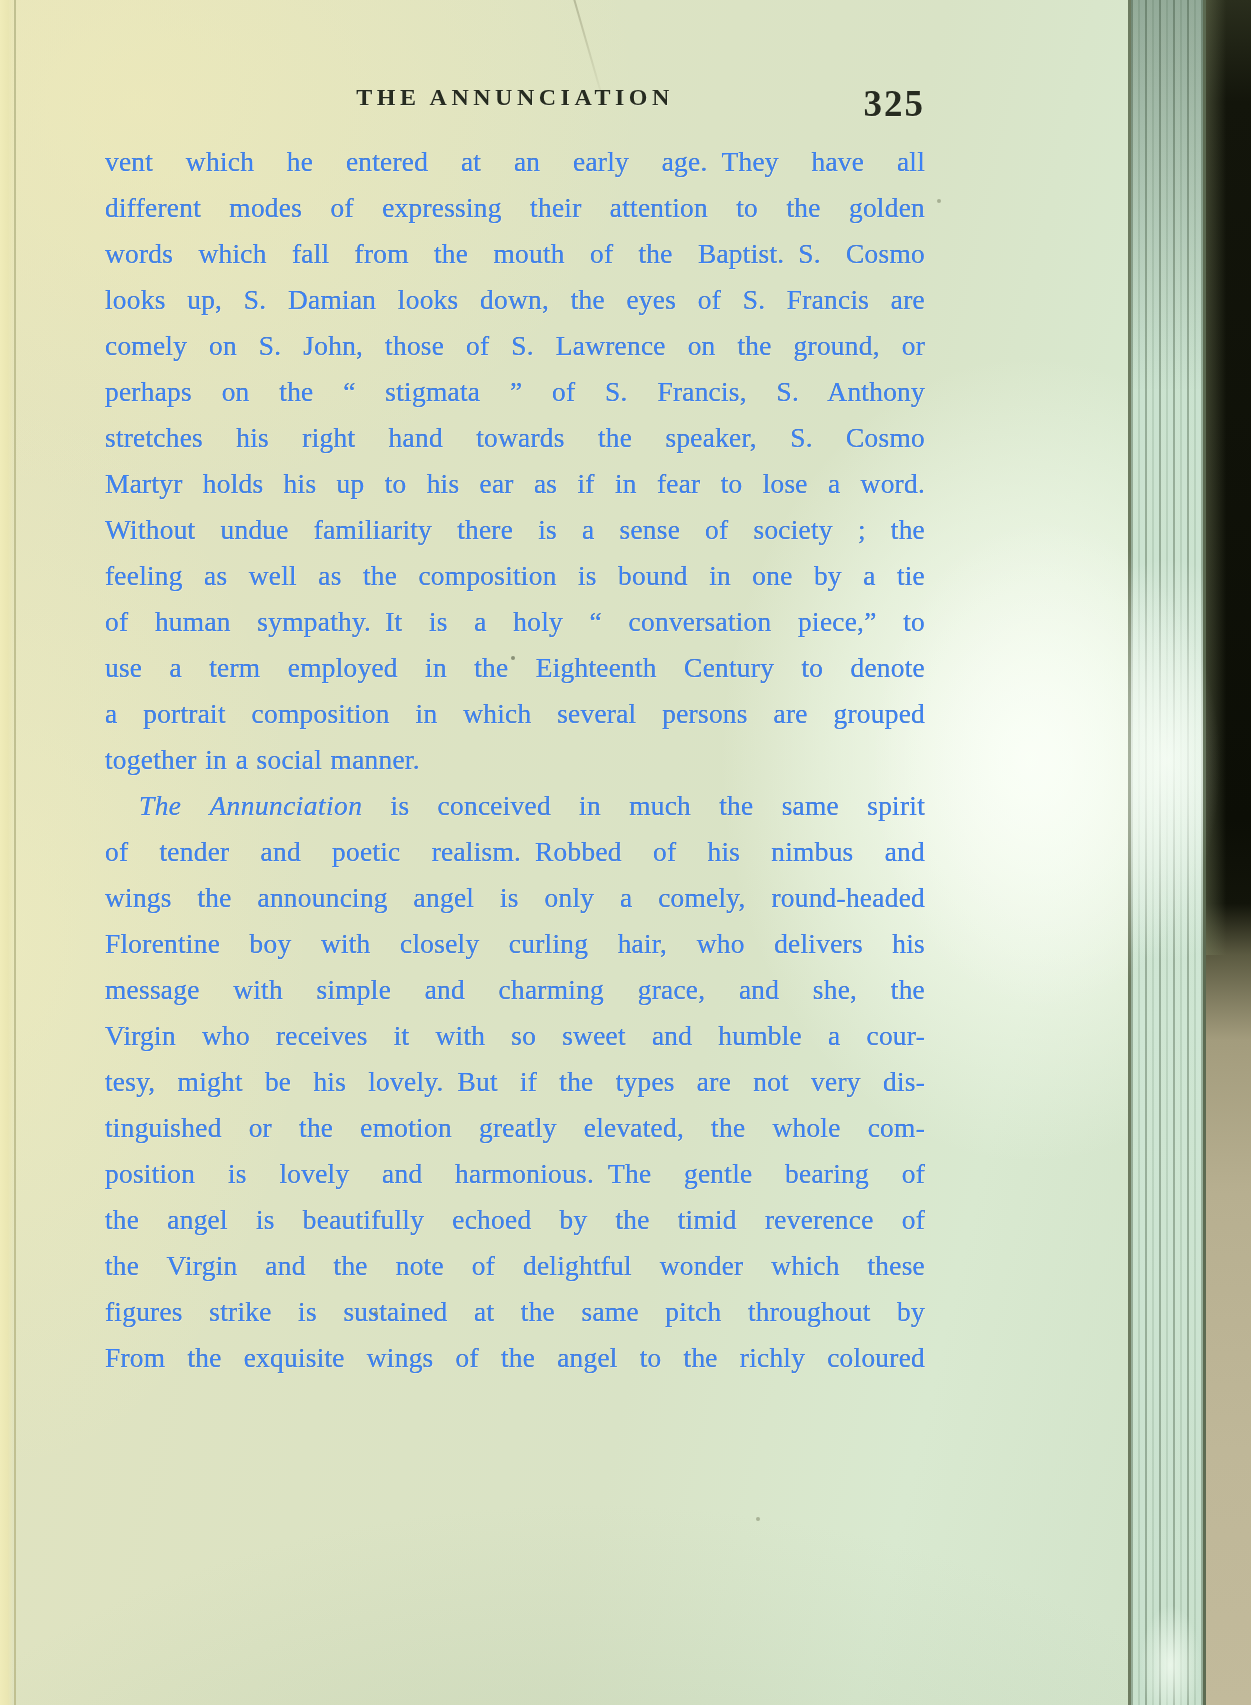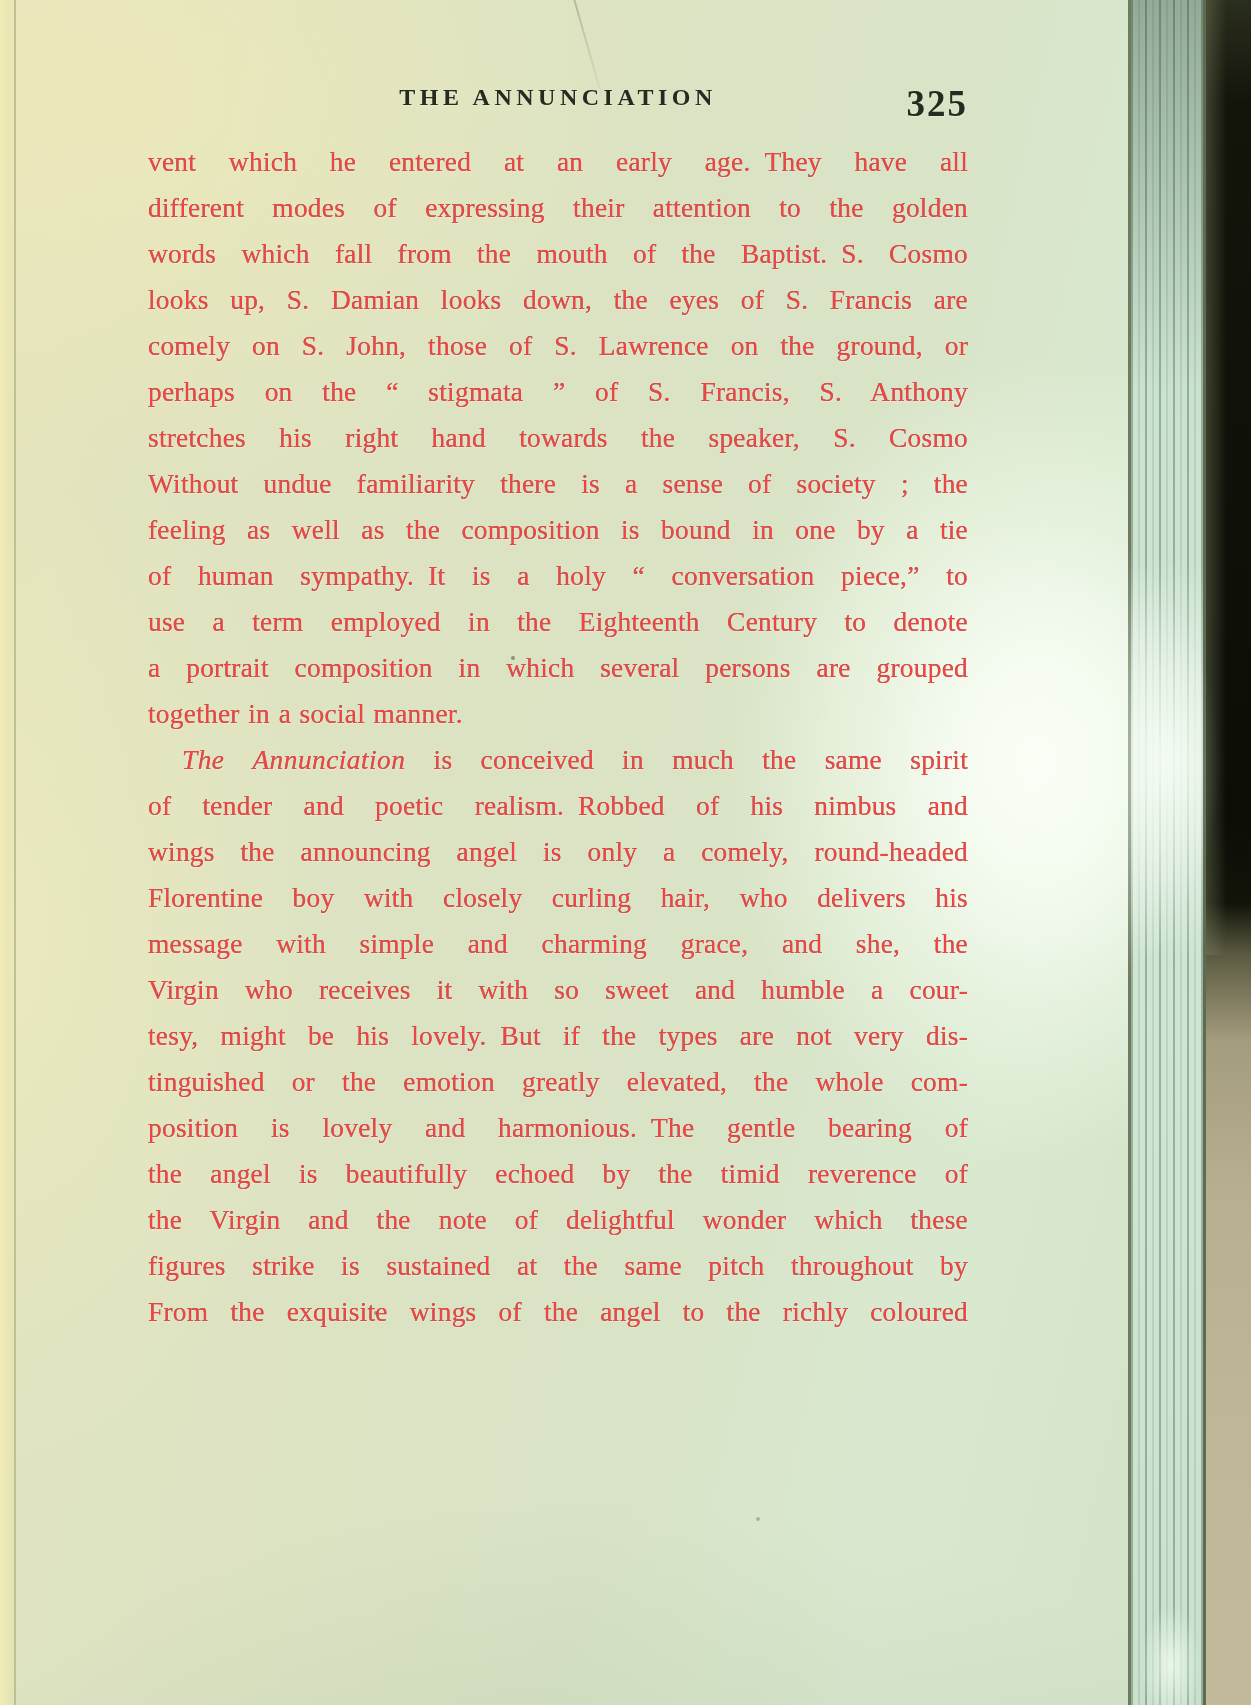--- a/index.html
+++ b/index.html
@@ -70,40 +70,40 @@
     content:"";position:absolute;left:0;top:0;width:60%;height:56%;
     background:linear-gradient(90deg,rgba(124,134,98,0.40),rgba(0,0,0,0) 75%);
   }
   
   .flash{
     position:absolute;left:870px;top:520px;width:381px;height:520px;
     background:radial-gradient(closest-side at 46% 47%, rgba(250,255,247,0.75), rgba(250,255,247,0.35) 55%, rgba(250,255,247,0) 100%);
     pointer-events:none;
   }
   
-  .content{position:absolute;left:0;top:0;width:1132px;height:1705px;margin-left:43px;}
+  .content{position:absolute;left:0;top:0;width:1132px;height:1705px;}
   .running-header{
     position:absolute;left:105px;top:82px;width:820px;height:36px;
     color:#262b20;
   }
   .header-title{
     position:absolute;left:50%;transform:translateX(-50%);top:2px;
     font-size:24px;font-weight:700;letter-spacing:4.5px;white-space:nowrap;
     text-shadow:0.6px 1px 0 rgba(244,246,226,0.45);
   }
   .page-number{
     position:absolute;right:0;top:0;
     font-size:37px;font-weight:600;letter-spacing:2px;
     text-shadow:0.6px 1px 0 rgba(244,246,226,0.45);
   }
   .text-block{
     position:absolute;left:105px;top:139px;width:820px;
   }
   .line{
-    font-size:27.5px;line-height:46px;color:#ef4444;
+    font-size:27.5px;line-height:46px;color:#3b82f6;
     text-align:justify;text-align-last:justify;
     word-spacing:1.5px;letter-spacing:0.2px;white-space:nowrap;
     text-shadow:0.6px 1px 0 rgba(244,246,226,0.45), 0 0 0.5px rgba(40,46,34,0.75);
   }
   .line.flush{text-align-last:left;}
   .line.indent{text-indent:34px;}
   .line i{font-style:italic;letter-spacing:0.4px;}
 </style>
 </head>
 <body>
@@ -125,20 +125,21 @@
       <div class="page-number">325</div>
     </div>
     <div class="text-block">
         <div class="line">vent which he entered at an early age. They have all</div>
         <div class="line">different modes of expressing their attention to the golden</div>
         <div class="line">words which fall from the mouth of the Baptist. S. Cosmo</div>
         <div class="line">looks up, S. Damian looks down, the eyes of S. Francis are</div>
         <div class="line">comely on S. John, those of S. Lawrence on the ground, or</div>
         <div class="line">perhaps on the “ stigmata ” of S. Francis, S. Anthony</div>
         <div class="line">stretches his right hand towards the speaker, S. Cosmo</div>
+        <div class="line">Martyr holds his up to his ear as if in fear to lose a word.</div>
         <div class="line">Without undue familiarity there is a sense of society ; the</div>
         <div class="line">feeling as well as the composition is bound in one by a tie</div>
         <div class="line">of human sympathy. It is a holy “ conversation piece,” to</div>
         <div class="line">use a term employed in the Eighteenth Century to denote</div>
         <div class="line">a portrait composition in which several persons are grouped</div>
         <div class="line flush">together in a social manner.</div>
         <div class="line indent"><i>The Annunciation</i> is conceived in much the same spirit</div>
         <div class="line">of tender and poetic realism. Robbed of his nimbus and</div>
         <div class="line">wings the announcing angel is only a comely, round-headed</div>
         <div class="line">Florentine boy with closely curling hair, who delivers his</div>

